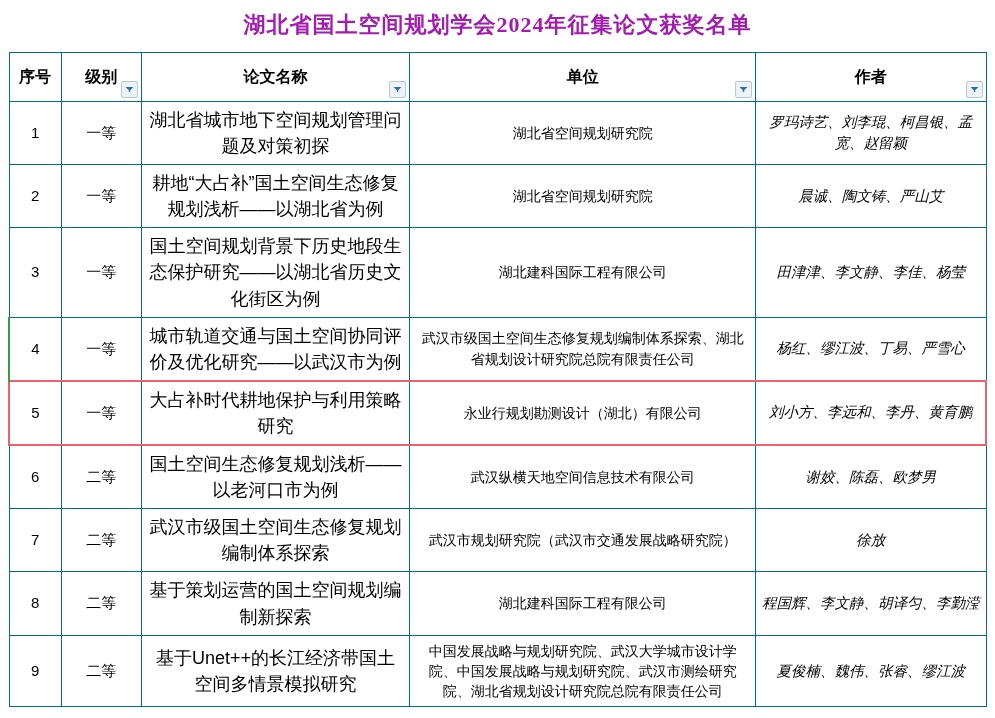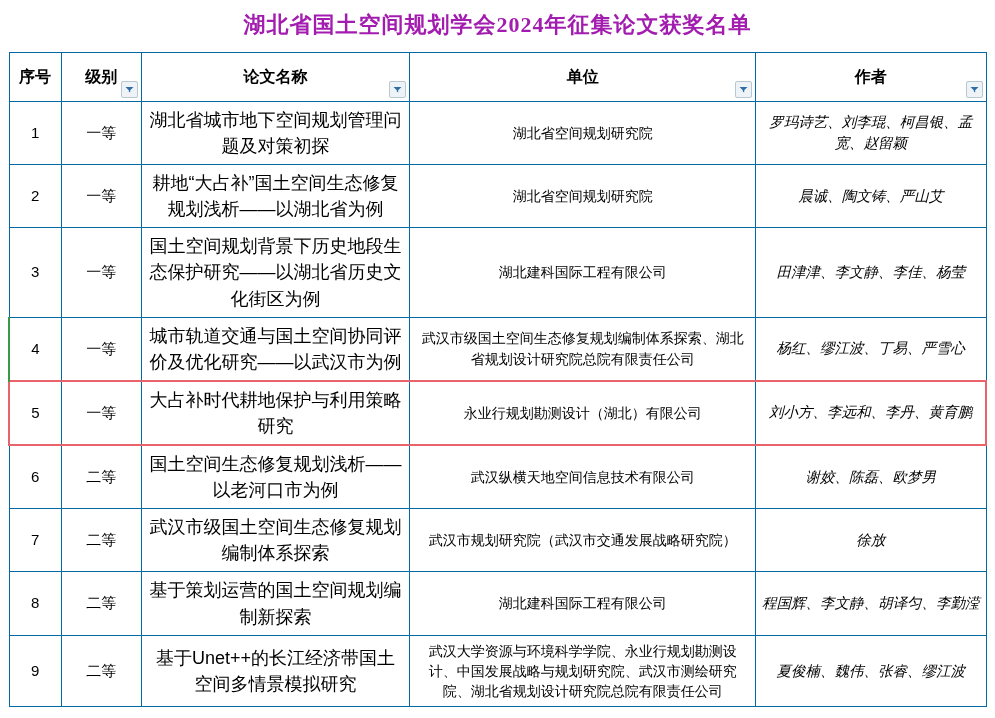--- a/index.html
+++ b/index.html
@@ -224,20 +224,20 @@
         <td class="cell-level">二等</td>
         <td class="cell-title">基于策划运营的国土空间规划编制新探索</td>
         <td class="cell-unit">湖北建科国际工程有限公司</td>
         <td class="cell-author">程国辉、李文静、胡译匀、李勤滢</td>
       </tr>
 
       <tr>
         <td class="cell-idx">9</td>
         <td class="cell-level">二等</td>
         <td class="cell-title">基于Unet++的长江经济带国土空间多情景模拟研究</td>
-        <td class="cell-unit">武汉大学资源与环境科学学院、永业行规划勘测设计、中国发展战略与规划研究院、武汉市测绘研究院、湖北省规划设计研究院总院有限责任公司</td>
+        <td class="cell-unit">中国发展战略与规划研究院、武汉大学城市设计学院、中国发展战略与规划研究院、武汉市测绘研究院、湖北省规划设计研究院总院有限责任公司</td>
         <td class="cell-author">夏俊楠、魏伟、张睿、缪江波</td>
       </tr>
 
 
     </tbody>
   </table>
 </div>
 
 </body></html>

